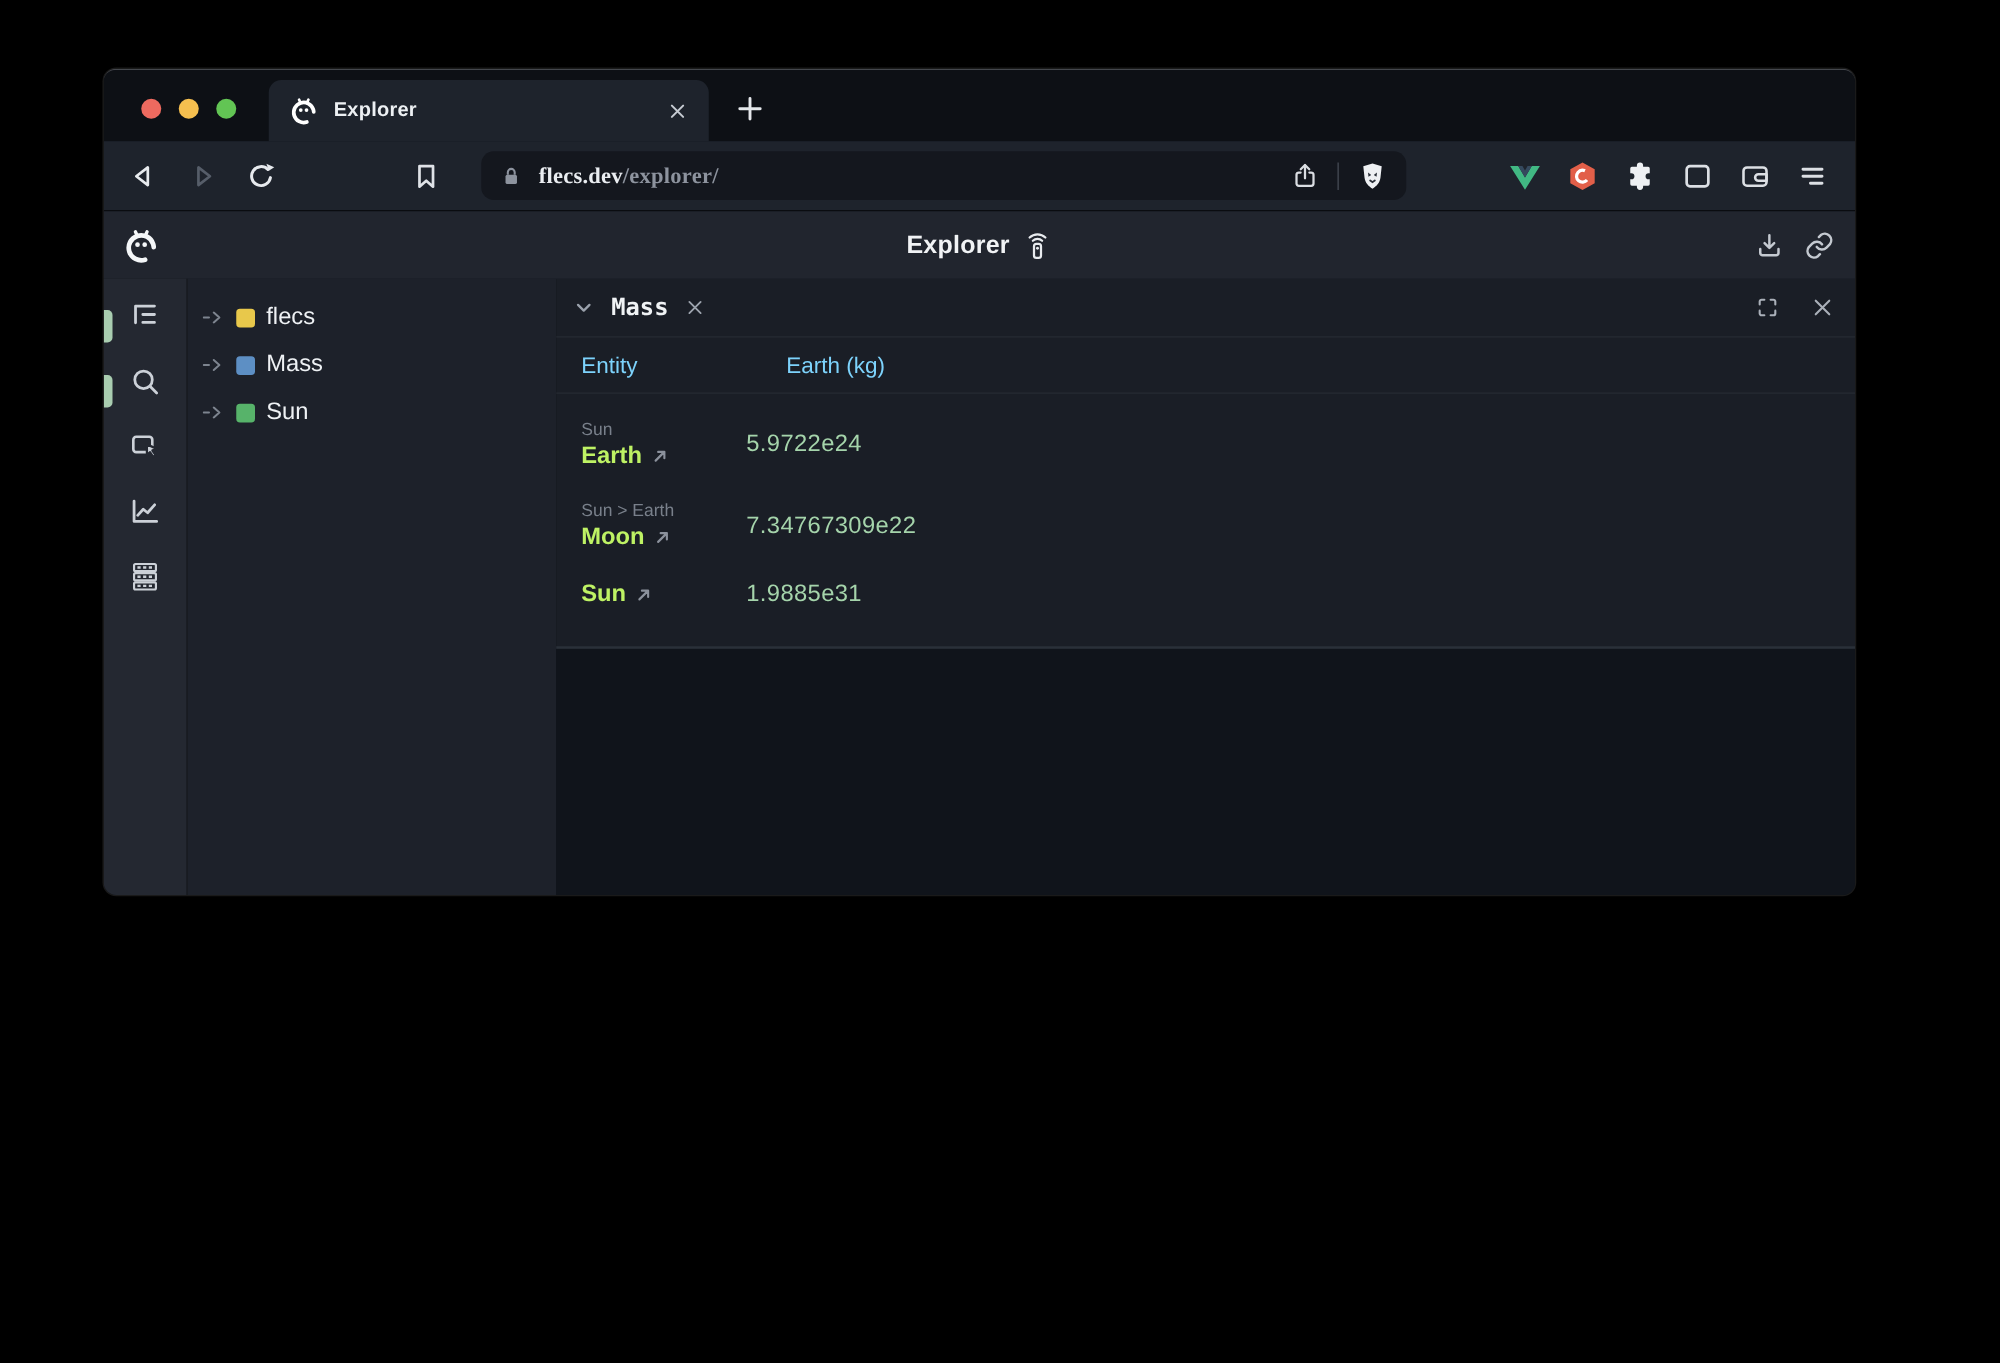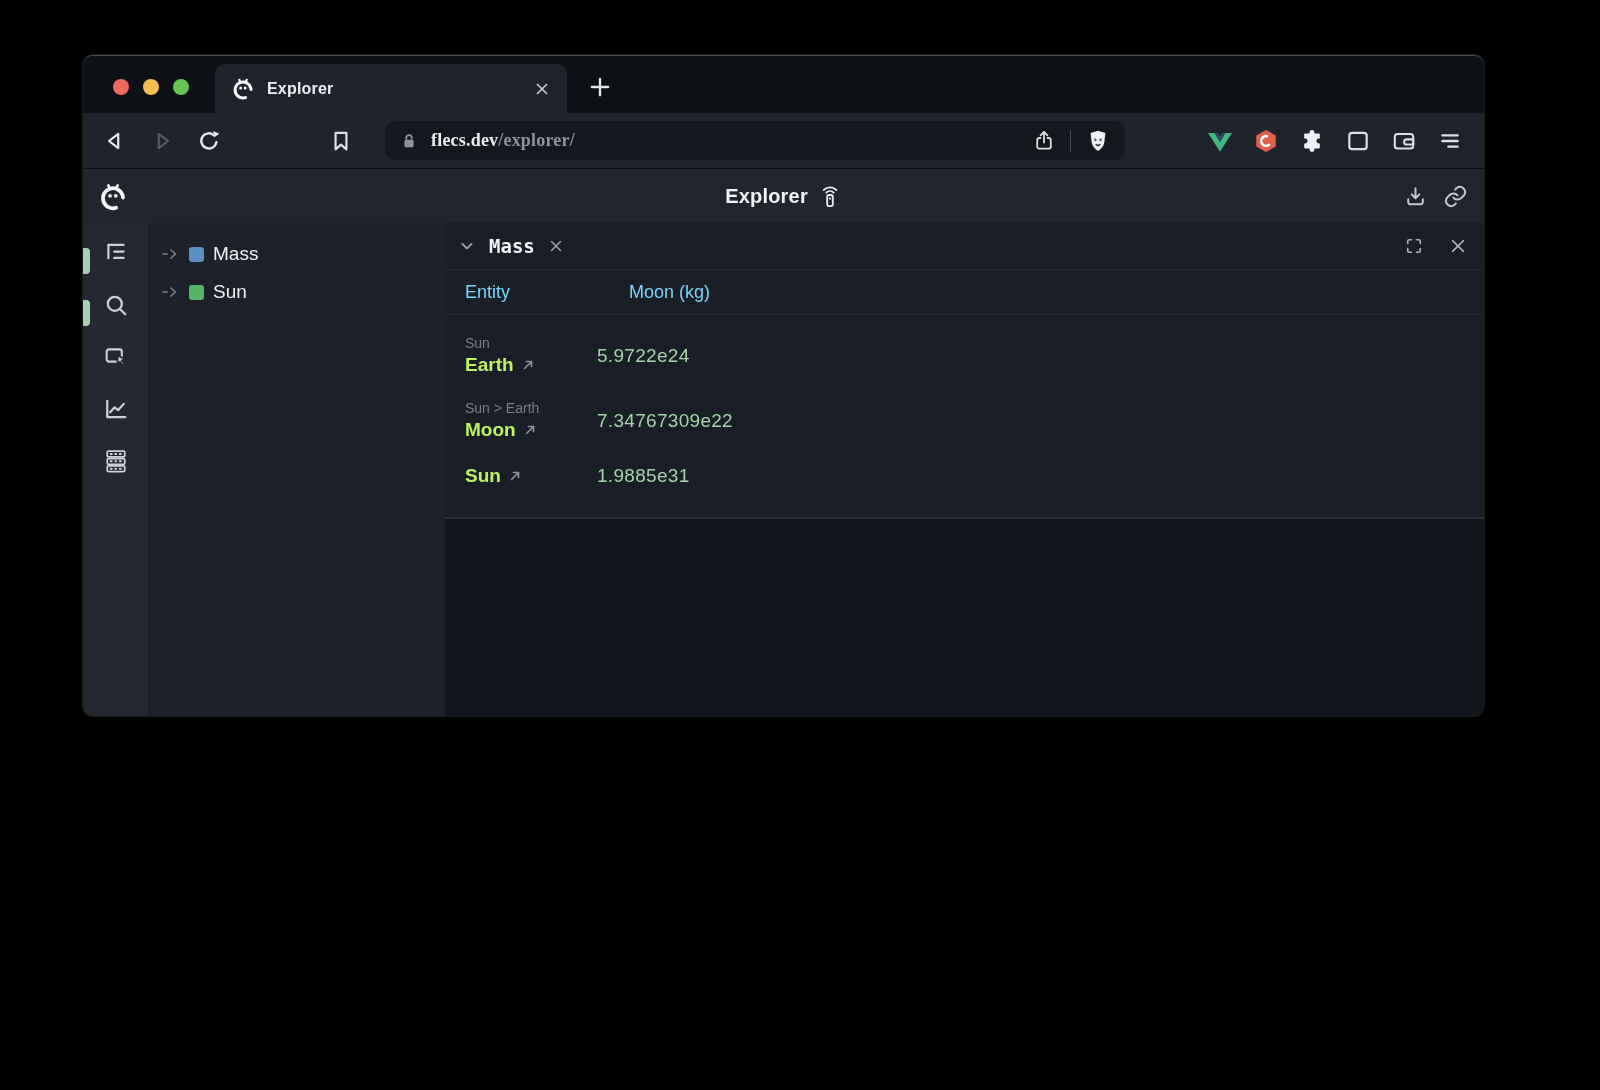--- a/index.html
+++ b/index.html
@@ -295,20 +295,29 @@
           <svg width="28" height="28" viewBox="0 0 24 24" fill="none" stroke="currentColor" stroke-width="1.5" stroke-linejoin="round">
             <rect x="4.5" y="3.6" width="15" height="4.9" rx="1"></rect>
             <rect x="4.5" y="9.9" width="15" height="4.9" rx="1"></rect>
             <rect x="4.5" y="16.2" width="15" height="4.9" rx="1"></rect>
             <path d="M6.8 6 H17.2 M6.8 12.3 H17.2 M6.8 18.6 H17.2" stroke-dasharray="2.2 1.7" stroke-width="1.7"></path>
           </svg>
         </span>
       </div>
 
       <div class="treepanel">
+        <div class="tree-item">
+          <span class="icon tree-arrow">
+            <svg width="18" height="10" viewBox="0 0 18 10" fill="none" stroke="currentColor" stroke-width="1.6" stroke-linecap="round" stroke-linejoin="round">
+              <path d="M1 5 H5.2 M9 1 L13.5 5 L9 9"></path>
+            </svg>
+          </span>
+          <span class="sq" style="background: rgb(232, 200, 75);"></span>
+          <span class="tree-label">flecs</span>
+        </div>
         <div class="tree-item">
           <span class="icon tree-arrow">
             <svg width="18" height="10" viewBox="0 0 18 10" fill="none" stroke="currentColor" stroke-width="1.6" stroke-linecap="round" stroke-linejoin="round">
               <path d="M1 5 H5.2 M9 1 L13.5 5 L9 9"></path>
             </svg>
           </span>
           <span class="sq" style="background: rgb(93, 143, 196);"></span>
           <span class="tree-label">Mass</span>
         </div>
         <div class="tree-item">
@@ -344,21 +353,21 @@
             </span>
             <span class="icon qact">
               <svg width="20" height="20" viewBox="0 0 24 24" fill="none" stroke="currentColor" stroke-width="2" stroke-linecap="round">
                 <path d="M5.5 5.5 L18.5 18.5 M18.5 5.5 L5.5 18.5"></path>
               </svg>
             </span>
           </div>
 
           <div class="thead">
             <span class="col-entity">Entity</span>
-            <span class="col-value">Moon (kg)</span>
+            <span class="col-value">Earth (kg)</span>
           </div>
 
           <div class="rows">
             <div class="row">
               <div class="cell-entity">
                 <div class="eparent">Sun</div>
                 <div class="ename">
                   <span>Earth</span>
                   <span class="icon extlink">
                     <svg width="14" height="14" viewBox="0 0 14 14" fill="none" stroke="currentColor" stroke-width="1.7" stroke-linecap="round" stroke-linejoin="round">

